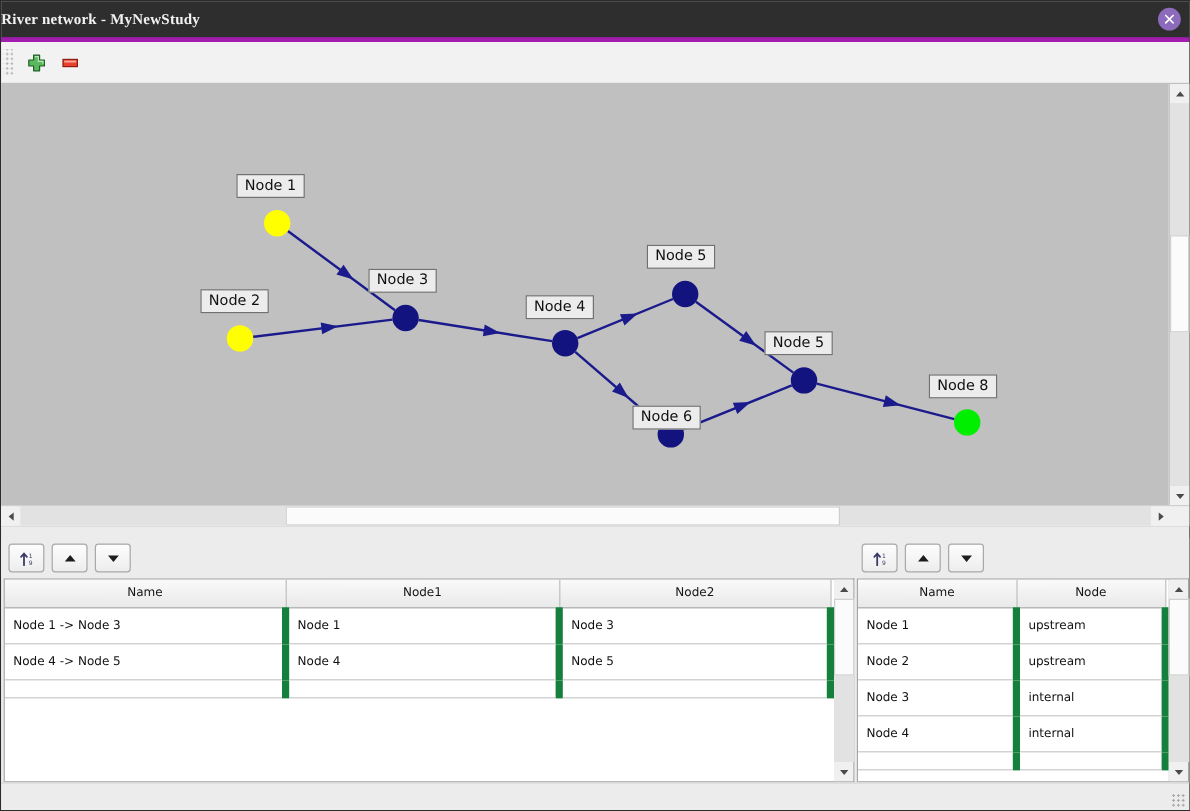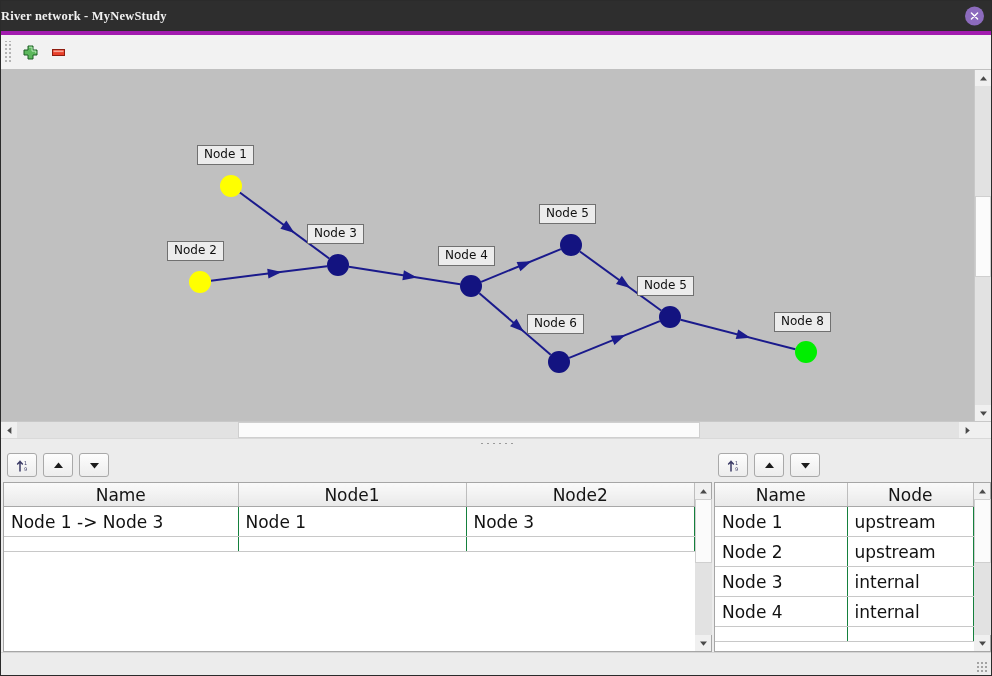--- a/index.html
+++ b/index.html
@@ -202,35 +202,35 @@
     border: 1px solid #a6a6a6;
     background: #ffffff;
     overflow: hidden;
     position: relative;
     box-sizing: border-box;
   }
   table.grid {
     border-collapse: collapse;
     table-layout: fixed;
     width: 100%;
-    font-size: 17px;
+    font-size: 10px;
   }
   table.grid th {
     background: linear-gradient(#fafafa, #e9e9e9);
     border-right: 1px solid #bdbdbd;
     border-bottom: 1px solid #a8a8a8;
     font-weight: normal;
     color: #141414;
     height: 23px;
     padding: 0 4px;
     text-align: center;
     cursor: pointer;
   }
   table.grid td {
-    border-right: 1px solid #15803d;
+    border-right: 6px solid #15803d;
     border-bottom: 1px solid #c8c8c8;
     height: 29px;
     padding: 0 7px;
     color: #111111;
     background: #ffffff;
     white-space: nowrap;
     overflow: hidden;
     text-overflow: ellipsis;
     cursor: default;
   }
@@ -329,21 +329,21 @@
               <circle cx="669" cy="247" r="11" fill="#131380"></circle>
               <circle cx="805" cy="282" r="11" fill="#00ee00"></circle>
             </g>
         </svg>
         <div id="labels-layer">
             <div class="node-label" style="left: 196px; top: 75px;">Node 1</div>
             <div class="node-label" style="left: 166px; top: 171px;">Node 2</div>
             <div class="node-label" style="left: 306px; top: 154px;">Node 3</div>
             <div class="node-label" style="left: 437px; top: 176px;">Node 4</div>
             <div class="node-label" style="left: 538px; top: 134px;">Node 5</div>
-            <div class="node-label" style="left: 526px; top: 244px; text-align: center;">Node 6</div>
+            <div class="node-label" style="left: 526px; top: 268px; text-align: center;">Node 6</div>
             <div class="node-label" style="left: 636px; top: 206px;">Node 5</div>
             <div class="node-label" style="left: 773px; top: 242px;">Node 8</div>
           </div>
       </div>
 
       <div class="vscroll">
         <div class="sb-arrow" style="position:absolute;top:0;left:0;">
           <svg width="9" height="9" viewBox="0 0 9 9">
             <path d="M4.5 2.2 L8 6.4 L1 6.4 Z" fill="#4a4a4a"></path>
           </svg>
@@ -416,20 +416,25 @@
                   <th>Name</th>
                   <th>Node1</th>
                   <th>Node2</th>
                 </tr>
               </thead>
             <tbody>
                 <tr>
                   <td>Node 1 -&gt; Node 3</td>
                   <td>Node 1</td>
                   <td>Node 3</td>
+                </tr>
+                <tr>
+                  <td>Node 4 -&gt; Node 5</td>
+                  <td>Node 4</td>
+                  <td>Node 5</td>
                 </tr>
                 <tr>
                   <td class="empty"></td>
                   <td class="empty"></td>
                   <td class="empty"></td>
                 </tr>
               </tbody>
           </table>
         </div>
         <div class="tbl-vscroll">

